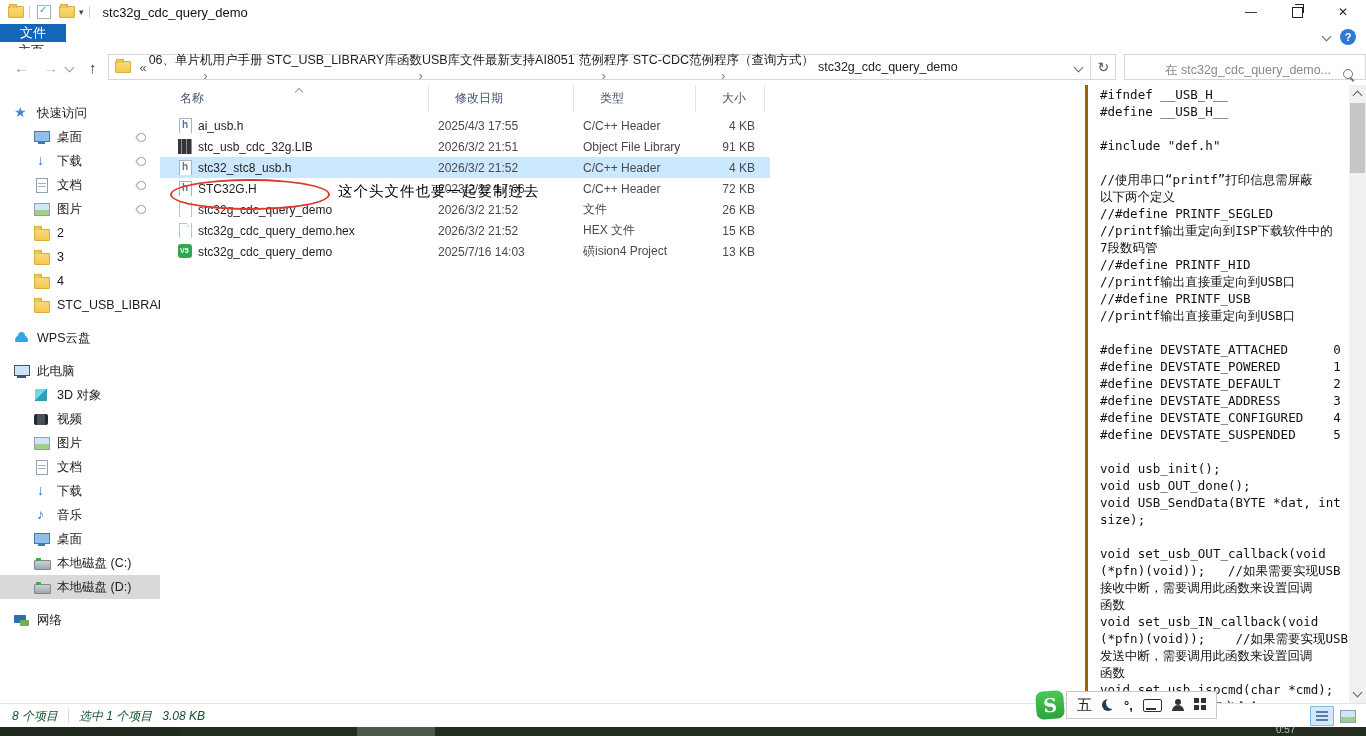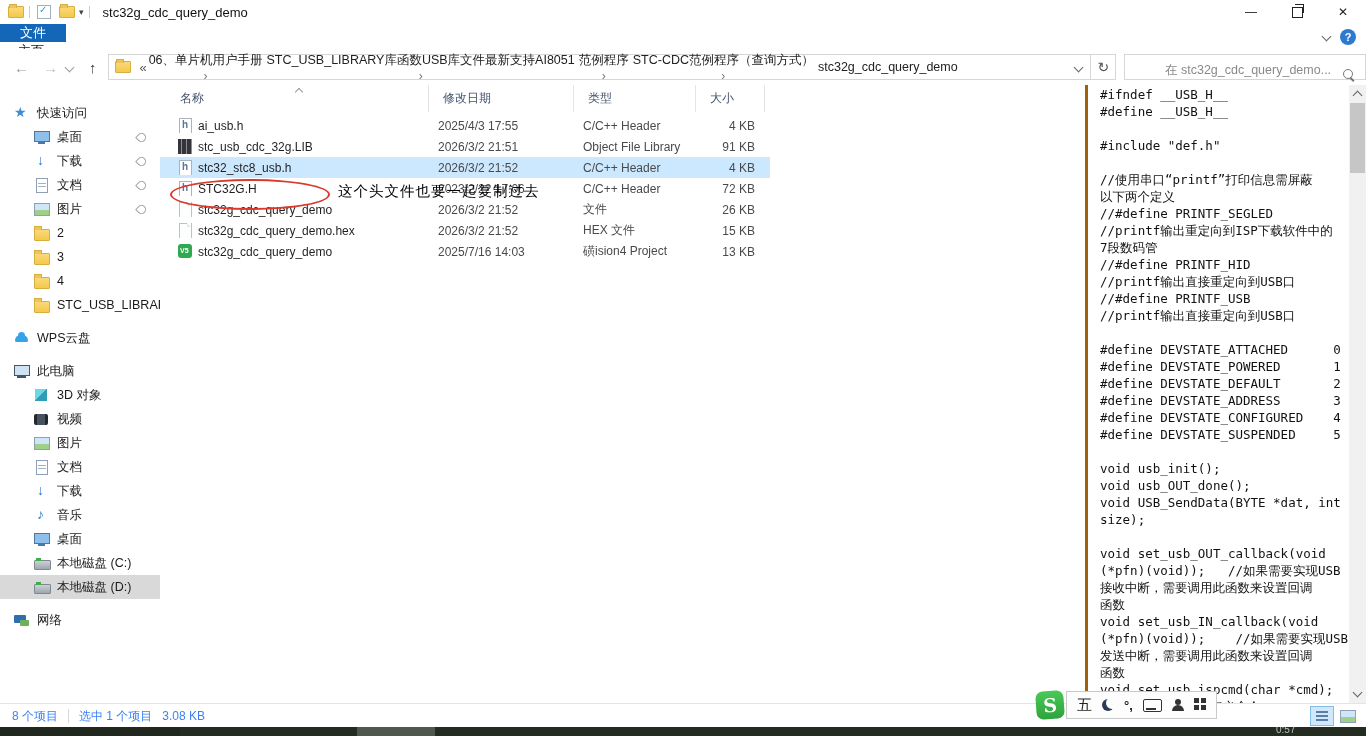--- a/index.html
+++ b/index.html
@@ -71,21 +71,21 @@
   [data-icon="pc"] .ico::after{content:"";position:absolute;left:3px;top:12px;width:9px;height:2px;background:#41556b;}
   [data-icon="cube"] .ico::before{content:"";position:absolute;left:1px;top:1px;width:12px;height:12px;background:linear-gradient(135deg,#6ad9e4 50%,#2e9db5 50%);}
   [data-icon="video"] .ico::before{content:"";position:absolute;left:0;top:2px;width:14px;height:11px;background:linear-gradient(90deg,#23282e 0 3px,#47525c 3px 11px,#23282e 11px);border-radius:2px;}
   [data-icon="drive"] .ico::before{content:"";position:absolute;left:0;top:4px;width:15px;height:8px;background:linear-gradient(#ccd1d7,#9fa6ae);border:1px solid #82888f;border-radius:1px;}
   [data-icon="drive"] .ico::after{content:"";position:absolute;left:2px;top:2px;width:5px;height:3px;background:#3fae49;}
   [data-icon="network"] .ico::before{content:"";position:absolute;left:0;top:2px;width:12px;height:8px;background:#2f6fb0;border-radius:1px;}
   [data-icon="network"] .ico::after{content:"";position:absolute;left:6px;top:7px;width:9px;height:6px;background:#6fae5a;border-radius:1px;}
   
   #filearea{position:absolute;left:160px;top:0;width:925px;height:618px;}
   #colheader{display:flex;height:27px;align-items:center;font-size:12px;color:#44536b;position:relative;}
-  .hcol{height:100%;display:flex;align-items:center;box-sizing:border-box;padding-left:14px;}
+  .hcol{height:100%;display:flex;align-items:center;box-sizing:border-box;padding-left:26px;}
   .hcol.c1{width:268px;padding-left:20px;}
   .hcol.c2{width:145px;border-left:1px solid #e4e4e4;}
   .hcol.c3{width:122px;border-left:1px solid #e4e4e4;}
   .hcol.c4{width:70px;border-left:1px solid #e4e4e4;border-right:1px solid #e4e4e4;}
   #sort-caret{position:absolute;left:136px;top:4px;width:5px;height:5px;border-right:1.2px solid #999;border-bottom:1.2px solid #999;transform:rotate(-135deg);}
   #rows{margin-top:3px;}
   .frow{display:flex;height:21px;align-items:center;font-size:12px;color:#4a4a4a;width:610px;}
   .frow.selected{background:#cce8ff;}
   .fcol{box-sizing:border-box;padding-left:10px;white-space:nowrap;overflow:hidden;}
   .fname{width:268px;padding-left:18px;display:flex;align-items:center;color:#1f1f1f;}
@@ -106,21 +106,21 @@
   #red-note{position:absolute;left:338px;top:182px;font-size:14.5px;color:#000000;letter-spacing:1px;white-space:nowrap;}
   
   #preview{position:absolute;left:1085px;top:0;width:264px;height:618px;border-left:3px solid #a16207;overflow:hidden;background:#fff;}
   #code{position:absolute;left:12px;top:1px;width:250px;margin:0;font-family:"DejaVu Sans Mono","Liberation Mono",monospace;font-size:12.5px;line-height:17px;color:#111;white-space:pre;}
   #vscroll{position:absolute;left:1349px;top:0;width:17px;height:618px;background:#f1f1f1;}
   .scroll-arrow{position:absolute;left:5px;width:6px;height:6px;border-right:1.5px solid #606060;border-bottom:1.5px solid #606060;}
   #scroll-up{top:7px;transform:rotate(-135deg);}
   #scroll-down{bottom:7px;transform:rotate(45deg);}
   #scroll-thumb{position:absolute;left:1px;top:18px;width:15px;height:70px;background:#c6c6c6;}
   
-  #statusbar{position:absolute;left:0;top:703px;width:1366px;height:24px;background:#fff;border-top:1px solid #e4e4e4;display:flex;align-items:center;font-size:12px;color:#3b82f6;}
+  #statusbar{position:absolute;left:0;top:703px;width:1366px;height:24px;background:#fff;border-top:1px solid #e4e4e4;display:flex;align-items:center;font-size:12px;color:#14532d;font-style:italic;}
   #status-left{display:flex;align-items:center;gap:10px;margin-left:12px;}
   .status-sep{width:1px;height:14px;background:#d8d8d8;}
   #view-buttons{margin-left:auto;margin-right:6px;display:flex;gap:2px;}
   .view-btn{width:22px;height:18px;display:flex;align-items:center;justify-content:center;border:1px solid transparent;}
   .view-btn.selected{background:#cfe8fb;border-color:#84bce4;}
   .details-glyph{width:12px;height:10px;background:repeating-linear-gradient(#5a7ea6 0 2px,#0000 2px 4px);}
   .thumb-glyph{width:14px;height:11px;border:1px solid #8fa0b5;background:linear-gradient(180deg,#cfe6f8 55%,#9fd08a 55%);}
   
   #taskstrip{position:absolute;left:0;top:727px;width:1366px;height:9px;background:#242c22;overflow:hidden;}
   .strip-block1{position:absolute;left:357px;top:0;width:78px;height:9px;background:#4e584c;}

